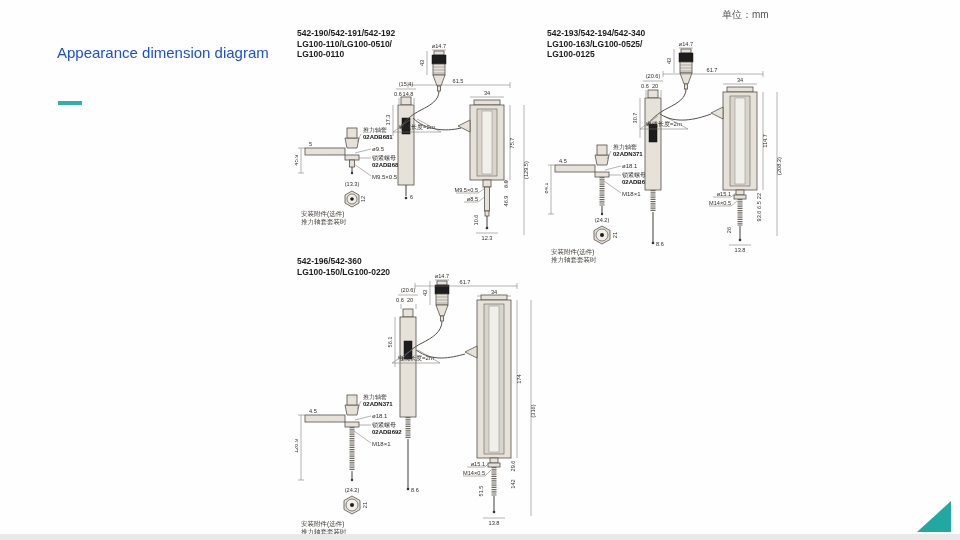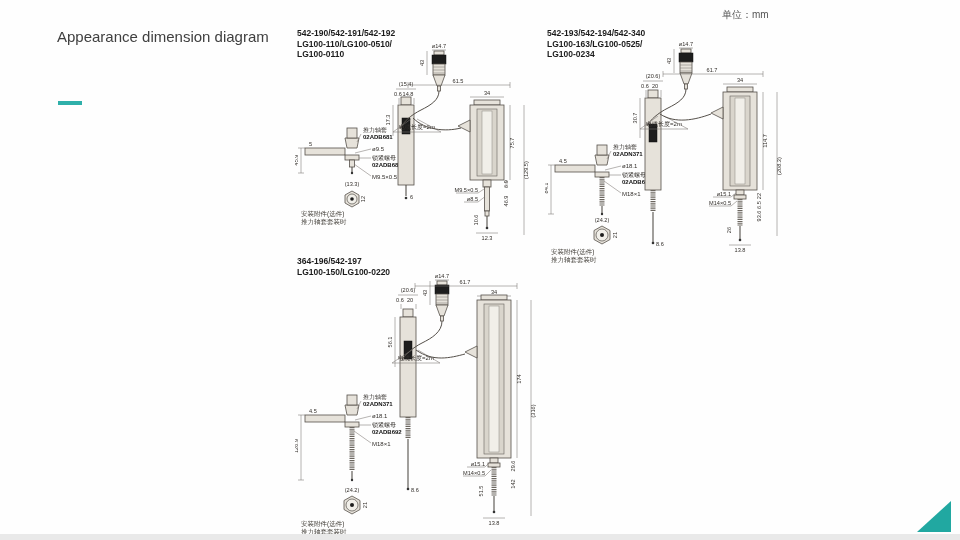--- a/index.html
+++ b/index.html
@@ -2,21 +2,21 @@
 <html><head>
 <meta charset="utf-8">
 <style>
   html,body{margin:0;padding:0}
   body{width:960px;height:540px;position:relative;overflow:hidden;background:#ffffff;
        font-family:"Liberation Sans","DejaVu Sans",sans-serif;}
   .slide{position:absolute;inset:0;background:#fefefe}
   .bottom-bar{position:absolute;left:0;right:0;bottom:0;height:6px;background:#e9e9e9}
   .corner{position:absolute;right:9px;bottom:8px;width:34px;height:31px;background:#21a8a1;
           clip-path:polygon(100% 0,100% 100%,0 100%)}
-  .title-en{position:absolute;left:57px;top:28px;font-size:15px;color:#404040}
+  .title-en{position:absolute;left:57px;top:44px;font-size:15px;color:#1d4ed8}
   .title-zh{position:absolute;left:56px;top:63px;font-size:24px;font-weight:bold;color:#595959;letter-spacing:2px}
   .title-bar{position:absolute;left:58px;top:101px;width:24px;height:3.5px;background:#2fb0aa}
   .unit{position:absolute;left:722px;top:8px;font-size:10px;color:#555}
   .diagram{position:absolute}
   .models{position:absolute;left:2px;top:0;font-size:8.5px;font-weight:bold;color:#1c1c1c;line-height:10.5px;white-space:nowrap}
   .models span{display:block}
   svg{position:absolute;left:0;top:0}
   svg text{fill:#332f2b}
   .dt{font-size:6px}
   .dts{font-size:5.6px}
@@ -152,21 +152,21 @@
         <line x1="6" y1="156" x2="28" y2="156" class="dim"></line>
         <text x="17" y="163" text-anchor="middle" class="dts">12.3</text>
       </g>
     </svg>
   </div>
 
   <div class="diagram" style="left:545px;top:28px;width:250px;height:245px">
     <div class="models">
       <span>542-193/542-194/542-340</span>
       <span>LG100-163/LG100-0525/</span>
-      <span>LG100-0234</span>
+      <span>LG100-0125</span>
     </div>
     <svg width="250" height="245" viewBox="0 0 250 245">
       <g transform="translate(16,110)">
         <rect x="-6" y="27" width="40" height="7" class="part"></rect>
         <polygon points="34,17 48,17 46,27 36,27" class="part"></polygon>
         <rect x="36" y="7" width="10" height="10" class="part"></rect>
         <rect x="34" y="34" width="14" height="5" class="part"></rect>
         <line x1="41" y1="39" x2="41" y2="68" class="thread"></line>
         <line x1="41" y1="68" x2="41" y2="75" class="ln"></line>
         <circle cx="41" cy="76" r="1.2" fill="#333"></circle>
@@ -262,21 +262,21 @@
         <circle cx="17" cy="172" r="1.3" fill="#333"></circle>
         <text transform="rotate(-90 8 162)" x="8" y="162" text-anchor="middle" class="dts">26</text>
         <line x1="6" y1="177" x2="28" y2="177" class="dim"></line>
         <text x="17" y="184" text-anchor="middle" class="dts">13.8</text>
       </g>
     </svg>
   </div>
 
   <div class="diagram" style="left:295px;top:256px;width:255px;height:284px">
     <div class="models">
-      <span>364-196/542-197</span>
+      <span>542-196/542-360</span>
       <span>LG100-150/LG100-0220</span>
     </div>
     <svg width="255" height="284" viewBox="0 0 255 284">
       <g transform="translate(16,132)">
         <rect x="-6" y="27" width="40" height="7" class="part"></rect>
         <polygon points="34,17 48,17 46,27 36,27" class="part"></polygon>
         <rect x="36" y="7" width="10" height="10" class="part"></rect>
         <rect x="34" y="34" width="14" height="5" class="part"></rect>
         <line x1="41" y1="39" x2="41" y2="83" class="thread"></line>
         <line x1="41" y1="83" x2="41" y2="91" class="ln"></line>

